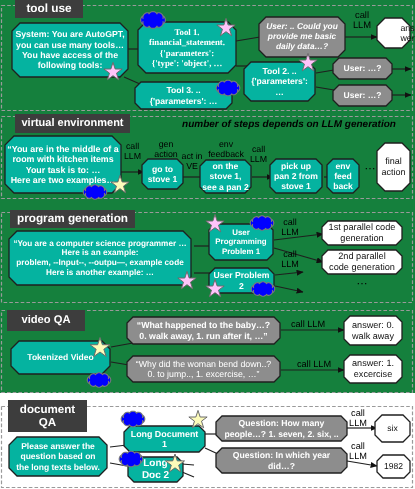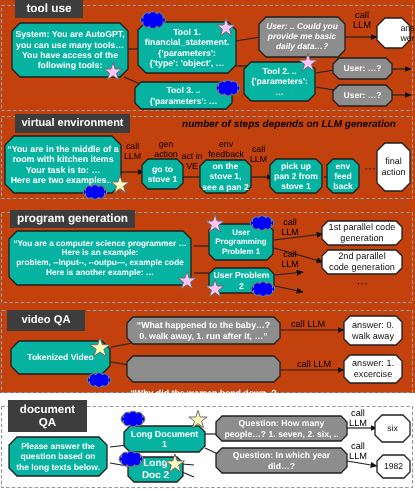--- a/index.html
+++ b/index.html
@@ -1,19 +1,19 @@
 <!DOCTYPE html>
 <html><head>
 <meta charset="utf-8">
 <title>LLM task paradigms</title>
 <style>
   html,body{margin:0;padding:0;background:#ffffff;}
   body{width:415px;height:489px;position:relative;overflow:hidden;
        font-family:"Liberation Sans",sans-serif;}
-  #stage{position:absolute;left:0;top:0;width:415px;height:393px;background:#c2410c;
+  #stage{position:absolute;left:0;top:0;width:415px;height:393px;background:#15803d;
          -webkit-font-smoothing:antialiased;text-rendering:geometricPrecision;}
   #panels{z-index:1;}
   .hdr{position:absolute;background:#3d3d3d;color:#ffffff;font-weight:bold;
        display:flex;align-items:center;justify-content:center;text-align:center;
        line-height:1.15;box-sizing:border-box;white-space:pre-line;z-index:7;}
   .node{position:absolute;display:flex;align-items:center;justify-content:center;
         text-align:center;line-height:1.18;white-space:pre;z-index:5;
         box-sizing:border-box;}
   .lbl{position:absolute;color:#000000;text-align:center;line-height:1.1;
        white-space:pre;z-index:6;}
@@ -108,21 +108,21 @@
 <div class="hdr" style="left:15px;top:0px;width:68px;height:18px;font-size:11.8px;">tool use</div>
 <div class="hdr" style="left:10px;top:210px;width:125px;height:18px;font-size:11.75px;">program generation</div>
 <div class="hdr" style="left:15px;top:114px;width:115px;height:19px;font-size:11px;">virtual environment</div>
 <div class="hdr" style="left:7px;top:310px;width:78px;height:21px;font-size:11.2px;">video QA</div>
 <div class="hdr" style="left:8px;top:400px;width:79px;height:32px;font-size:11.6px;">document
 QA</div>
 <div class="node" style="left:12px;top:23px;width:116px;height:54px;font-size:8.75px;color:#ffffff;font-weight:bold;">System: You are AutoGPT,
 you can use many tools…
 You have access of the
 following tools:</div>
-<div class="node" style="left:138px;top:22px;width:98px;height:51px;font-size:8.8px;color:#ffffff;font-weight:bold;">Tool 1.
+<div class="node" style="left:138px;top:22px;width:98px;height:51px;font-size:8.8px;color:#ffffff;font-weight:bold;font-family:Liberation Serif, serif;">Tool 1.
 financial_statement.
 {'parameters':
 {'type': 'object', …</div>
 <div class="node" style="left:135px;top:82px;width:97px;height:27px;font-size:8.6px;color:#ffffff;font-weight:bold;">Tool 3. ..
 {'parameters': …</div>
 <div class="node" style="left:244px;top:62px;width:71px;height:39px;font-size:8.6px;color:#ffffff;font-weight:bold;">Tool 2. ..
 {'parameters':
 …</div>
 <div class="node" style="left:259px;top:17px;width:86px;height:40px;font-size:8.4px;color:#ffffff;font-weight:bold;font-style:italic;">User: .. Could you
 provide me basic
@@ -157,21 +157,21 @@
 Problem 1</div>
 <div class="node" style="left:209px;top:268px;width:65px;height:25px;font-size:8.6px;color:#ffffff;font-weight:bold;">User Problem
 2</div>
 <div class="node" style="left:322px;top:221px;width:80px;height:24px;font-size:9.2px;color:#111111;">1st parallel code
 generation</div>
 <div class="node" style="left:322px;top:250px;width:80px;height:24px;font-size:9.2px;color:#111111;">2nd parallel
 code generation</div>
 <div class="node" style="left:11px;top:341px;width:99px;height:33px;font-size:8.5px;color:#ffffff;font-weight:bold;">Tokenized Video</div>
 <div class="node" style="left:127px;top:317px;width:153px;height:27px;font-size:8.8px;color:#ffffff;font-weight:bold;border-radius:11px;">“What happened to the baby…?
 0. walk away, 1. run after it, …”</div>
-<div class="node" style="left:127px;top:356px;width:153px;height:26px;font-size:8.8px;color:#ffffff;font-weight:bold;margin-top:29px;">“Why did the woman bend down..?
+<div class="node" style="left:127px;top:356px;width:153px;height:26px;font-size:8.8px;color:#ffffff;font-weight:normal;">“Why did the woman bend down..?
 0. to jump.., 1. excercise, …”</div>
 <div class="node" style="left:344px;top:316px;width:58px;height:29px;font-size:9.1px;color:#111111;">answer: 0.
 walk away</div>
 <div class="node" style="left:344px;top:355px;width:58px;height:28px;font-size:9.1px;color:#111111;">answer: 1.
 excercise</div>
 <div class="node" style="left:9px;top:437px;width:98px;height:39px;font-size:8.5px;color:#ffffff;font-weight:bold;">Please answer the
 question based on
 the long texts below.</div>
 <div class="node" style="left:124px;top:426px;width:81px;height:26px;font-size:8.9px;color:#ffffff;font-weight:bold;">Long Document
 1</div>

